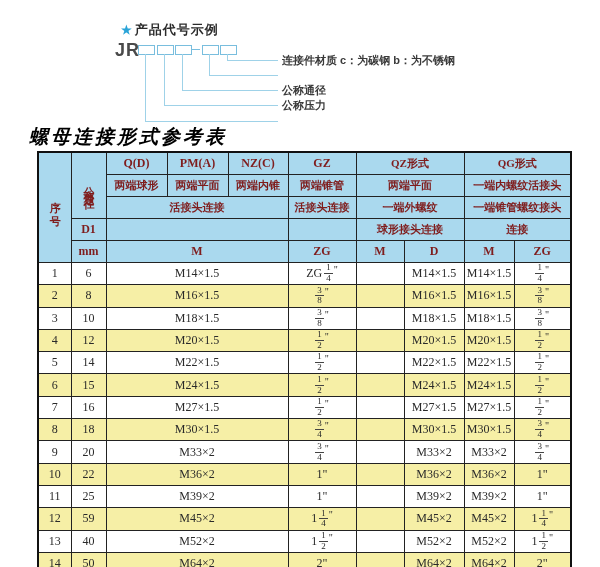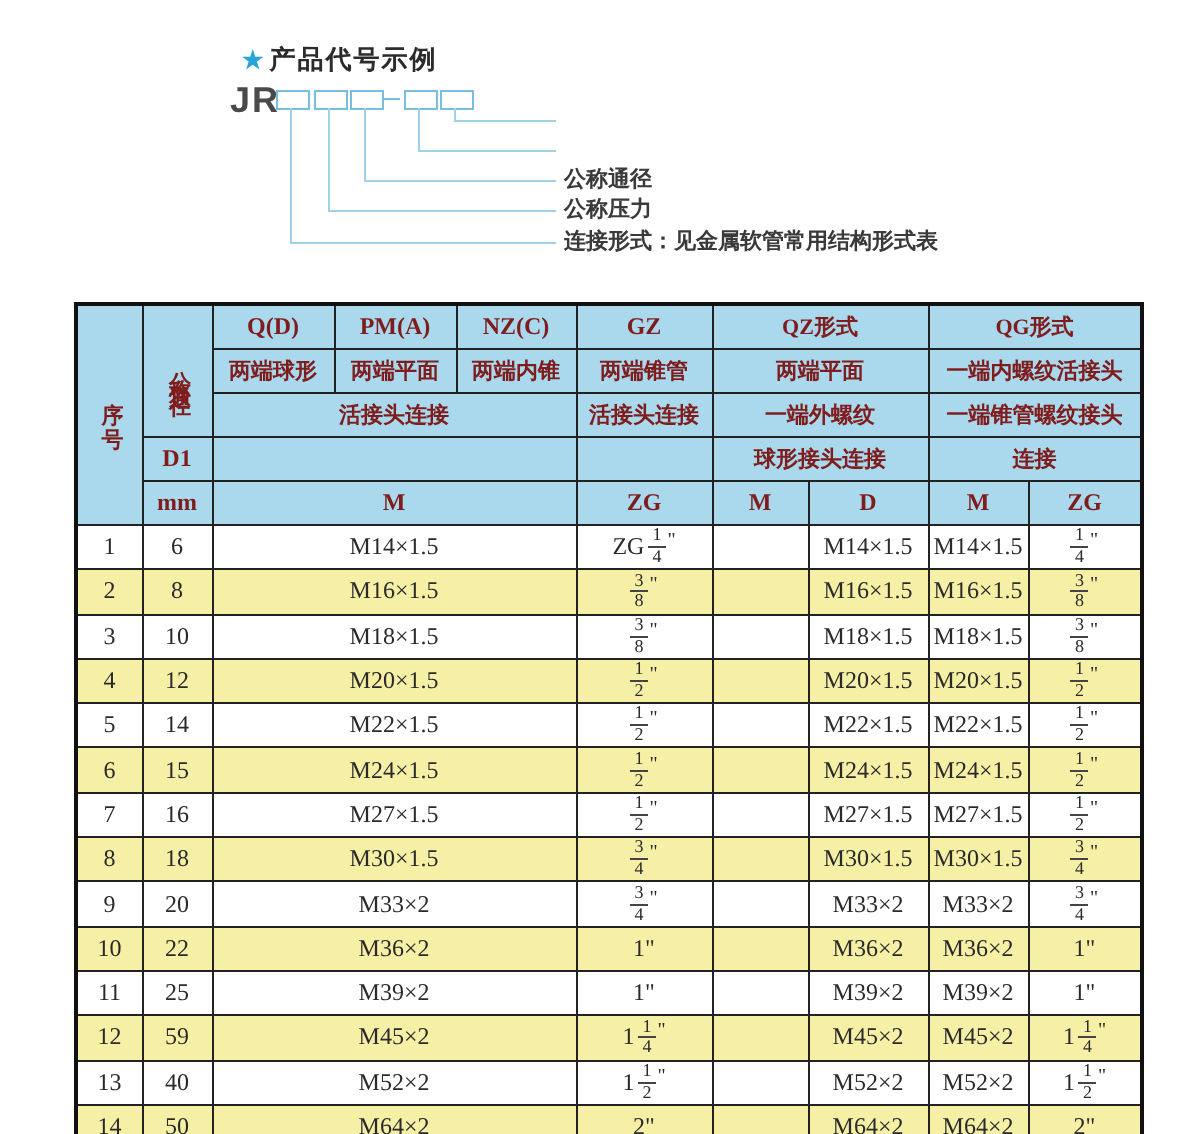--- a/index.html
+++ b/index.html
@@ -61,24 +61,25 @@
   <div class="hline" style="left:227px;top:60px;width:51px"></div>
   <div class="vline" style="left:209px;top:54px;height:21px"></div>
   <div class="hline" style="left:209px;top:75px;width:69px"></div>
   <div class="vline" style="left:182px;top:54px;height:36px"></div>
   <div class="hline" style="left:182px;top:90px;width:96px"></div>
   <div class="vline" style="left:164px;top:54px;height:51px"></div>
   <div class="hline" style="left:164px;top:105px;width:114px"></div>
   <div class="vline" style="left:145px;top:54px;height:67px"></div>
   <div class="hline" style="left:145px;top:121px;width:133px"></div>
 
+  <div class="diag-label" style="top:54px">连接件材质  c：为碳钢  b：为不锈钢</div>
   <div class="diag-label" style="top:84px">公称通径</div>
   <div class="diag-label" style="top:99px">公称压力</div>
-  <div class="diag-label" style="top:115px">连接形式：见金属软管常用结构形式表</div>
-
+
+  <div class="tbl-title">螺母连接形式参考表</div>
 
   <table class="main">
     <colgroup>
       <col style="width:33px">
         <col style="width:35px">
       <col style="width:61px">
         <col style="width:61px">
         <col style="width:60px">
       <col style="width:68px">
       <col style="width:48px">

